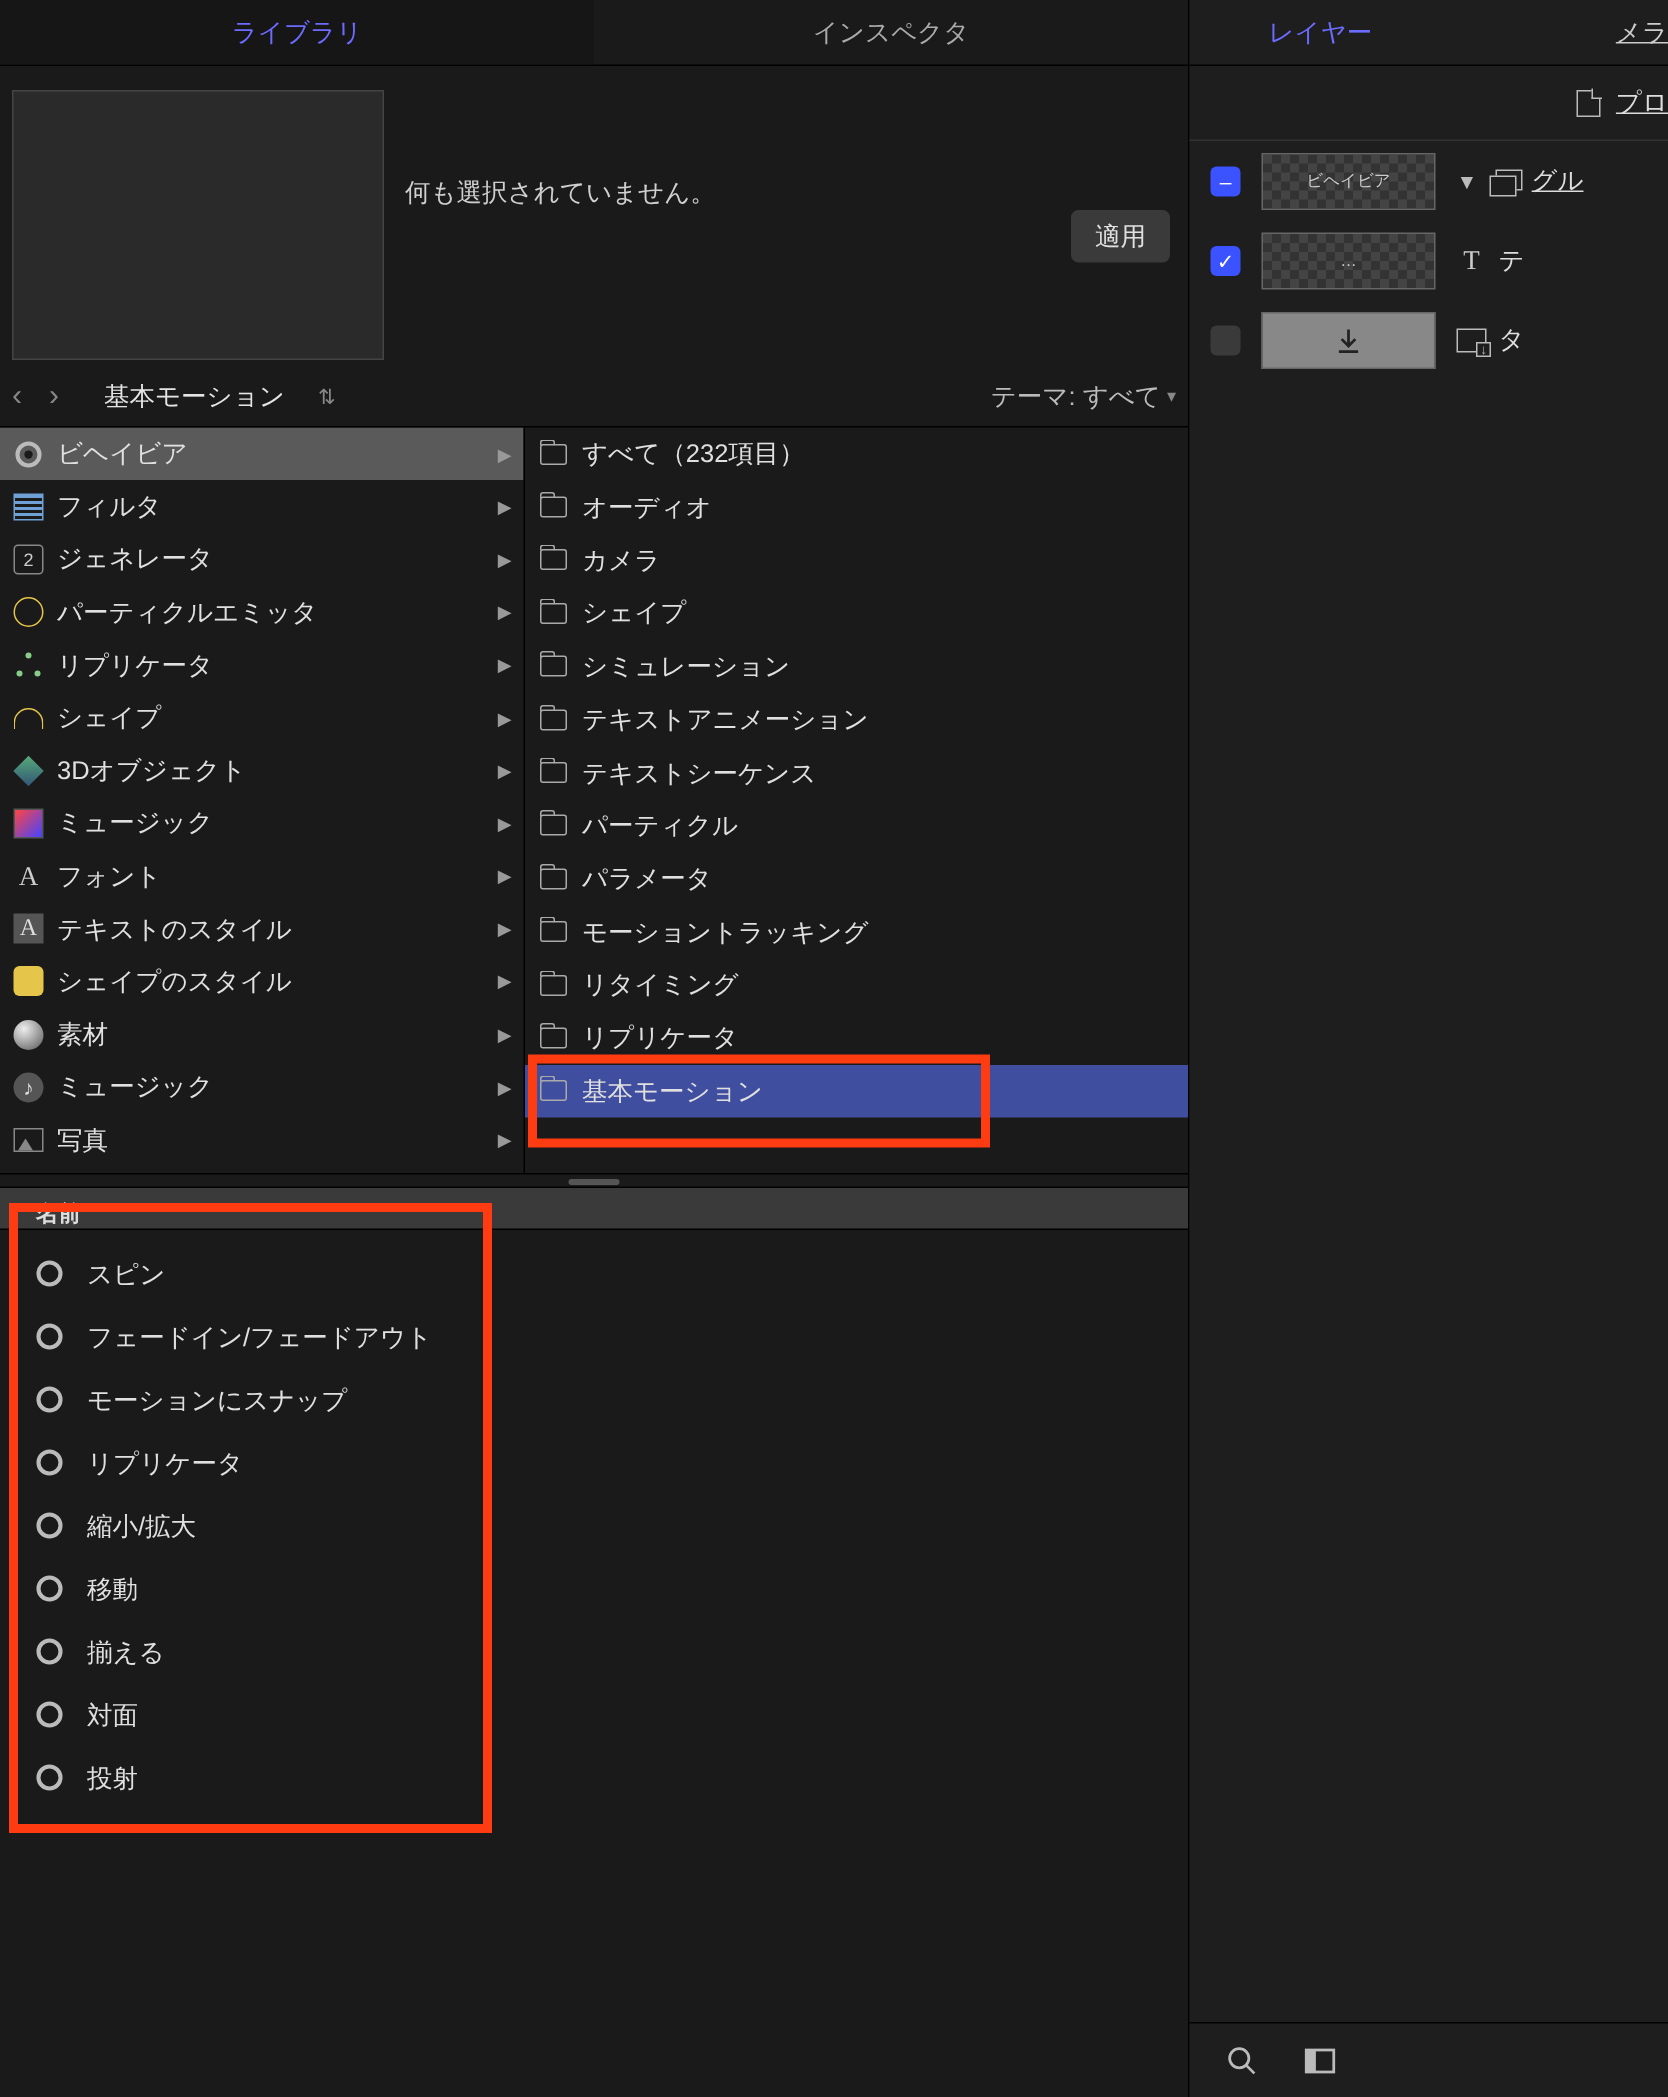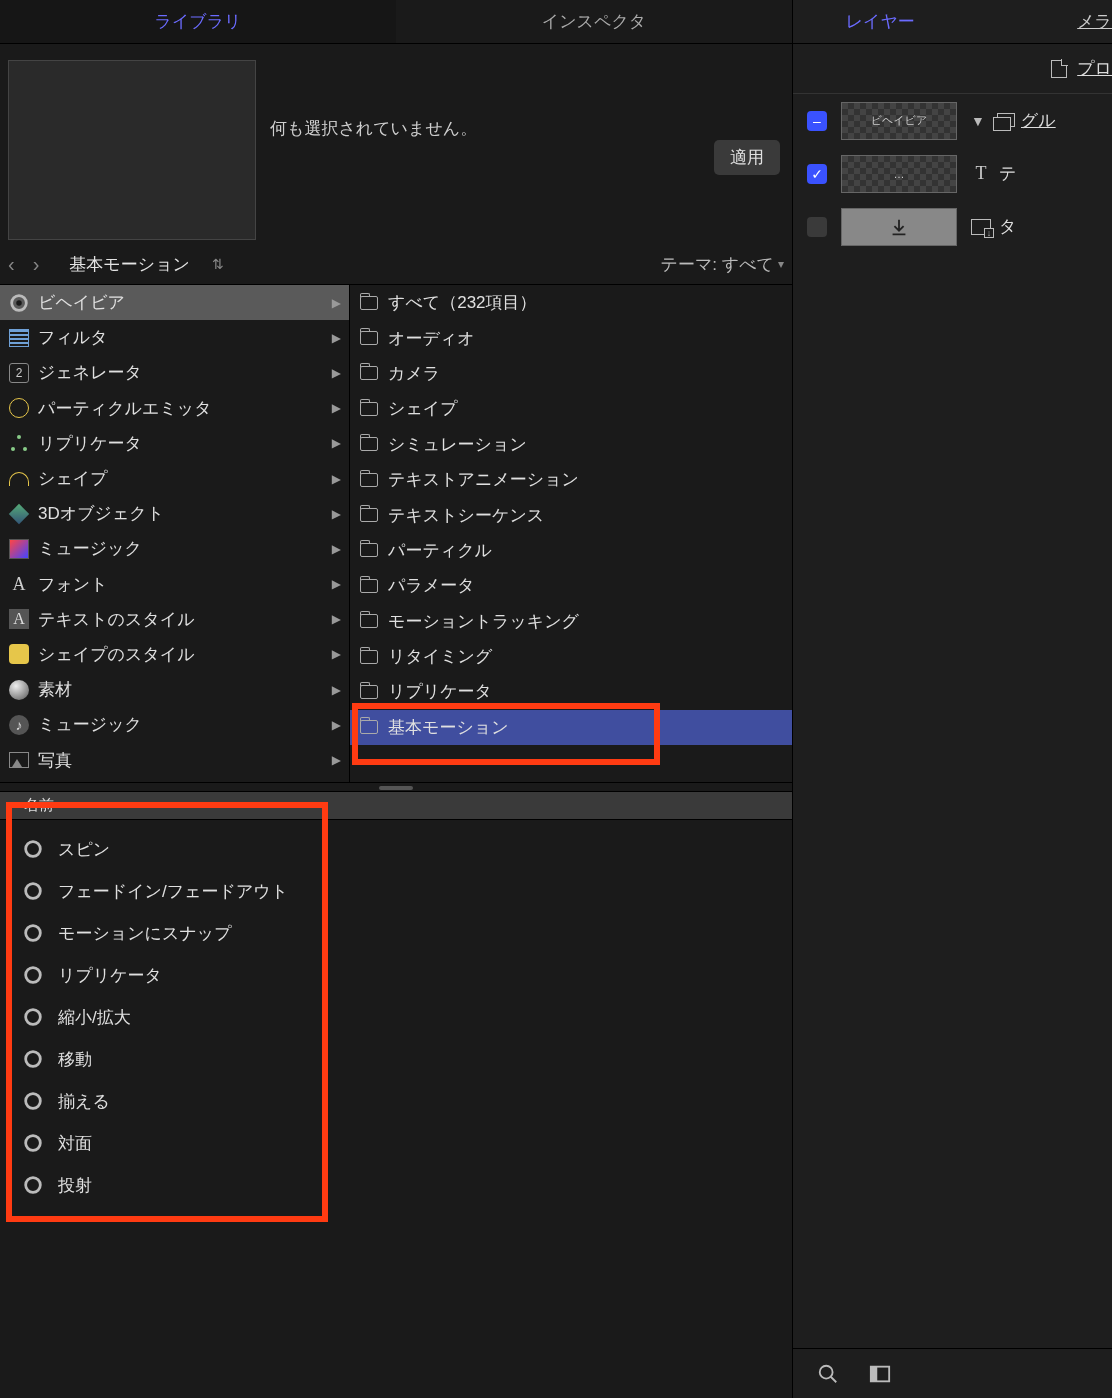--- a/index.html
+++ b/index.html
@@ -48,21 +48,21 @@
 .fld-ic::before { content:""; position:absolute; top:-4px; left:-1.5px; width:8px; height:3px; border:1.5px solid #aaa; border-bottom:none; border-radius:2px 2px 0 0; }
 
 
 .hl { position:absolute; border:6px solid #ff3b12; pointer-events:none; }
 
 
 .grip-bar { height:10px; background:#1a1a1a; position:relative; border-top:1px solid #000; border-bottom:1px solid #000; }
 .grip-bar::after { content:""; position:absolute; left:50%; top:3px; width:34px; height:4px; background:#555; border-radius:3px; transform:translateX(-50%); }
 
 
-.list-header { height:28px; background:#3a3a3a; display:flex; align-items:center; padding-left:24px; font-size:15px; color:#ddd; border-bottom:1px solid #000; position:relative; overflow:hidden; }
+.list-header { height:28px; background:#3a3a3a; display:flex; align-items:flex-end; padding-left:24px; font-size:15px; color:#ddd; border-bottom:1px solid #000; position:relative; overflow:hidden;font-weight:bold; }
 .item-list-wrap { position:relative; flex:1; }
 .item-list { padding:8px 0 0 22px; }
 .item-row { height:42px; display:flex; align-items:center; gap:14px; cursor:pointer; }
 .item-row .lbl { font-size:17px; color:#e0e0e0; }
 
 
 .r-tabs { height:44px; display:flex; border-bottom:1px solid #000; }
 .r-tab { display:flex; align-items:center; justify-content:center; font-size:17px; padding:0 30px; }
 .r-tab.active { color:#6b6bff; }
 .r-tab.cut { flex:1; justify-content:flex-end; padding-right:0; color:#ccc;}

